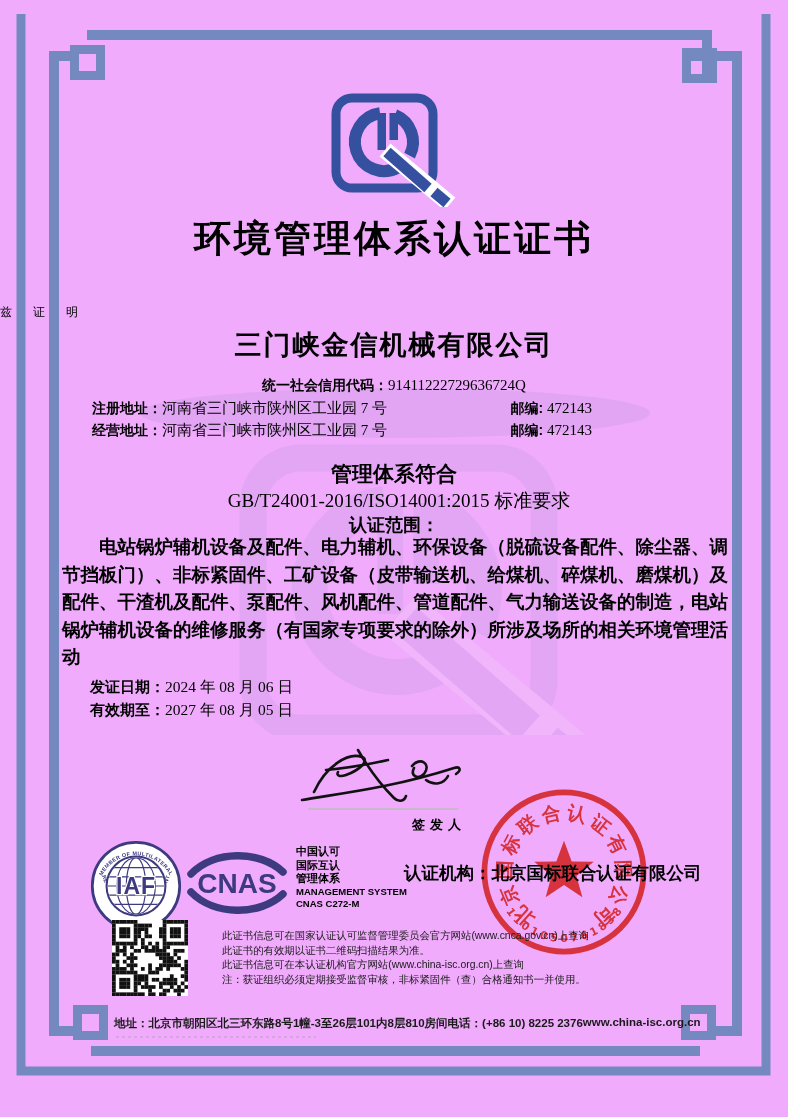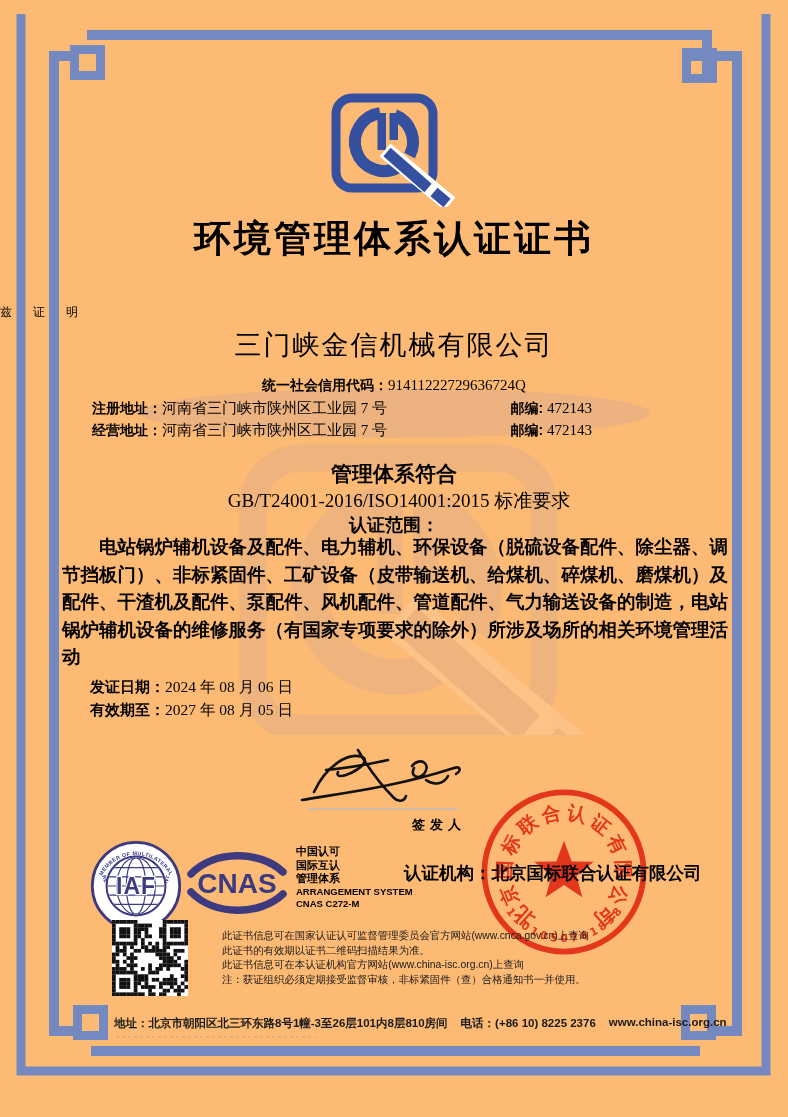--- a/index.html
+++ b/index.html
@@ -1,25 +1,25 @@
 <!DOCTYPE html>
 <html lang="zh" style="--frame: #7589c1; --logo: #35509e; --stamp: #e23b2e; --accr: #3d3a80;"><head>
 <meta charset="utf-8">
 <style>
   *{margin:0;padding:0;box-sizing:border-box}
   html,body{background:#fff}
-  .page{position:relative;width:788px;height:1117px;background:#fdba74;overflow:hidden;
+  .page{position:relative;width:788px;height:1117px;background:#f0abfc;overflow:hidden;
         font-family:"Liberation Serif",serif;color:#000}
   .abs{position:absolute}
   svg{display:block}
   
   .title{left:0;right:0;top:214px;text-align:center;font-size:37px;font-weight:bold;letter-spacing:3px}
   .certno{left:0;right:0;top:280px;text-align:center;font-size:17px}
   .certify{left:0;right:0;top:304px;text-align:left;font-size:12px;font-weight:normal;letter-spacing:9px}
-  .company{left:0;right:0;top:327px;text-align:center;font-size:27px;font-weight:normal;letter-spacing:2px}
+  .company{left:0;right:0;top:327px;text-align:center;font-size:27px;font-weight:bold;letter-spacing:2px}
   .credit{left:0;right:0;top:377px;text-align:center;font-size:15px}
   .credit .lbl{font-family:"Liberation Sans",sans-serif;font-weight:bold;font-size:14px}
   .addr-row{left:92px;width:500px;display:flex;font-size:15px;line-height:20px;white-space:nowrap}
   .addr-row .lbl,.zip .lbl{font-family:"Liberation Sans",sans-serif;font-weight:bold;font-size:14px}
   .addr-row .zip{margin-left:auto}
   .conform{left:0;right:0;top:460px;text-align:center;font-size:21px;font-weight:bold;
            font-family:"Liberation Sans",sans-serif}
   .standard{left:10px;right:0;top:488px;text-align:center;font-size:19px}
   .scope-label{left:0;right:0;top:513px;text-align:center;font-size:18px;font-weight:bold;
            font-family:"Liberation Sans",sans-serif}
@@ -31,21 +31,21 @@
              letter-spacing:5px;font-family:"Liberation Sans",sans-serif}
   .cnas-note{left:296px;top:845px;font-family:"Liberation Sans",sans-serif;font-weight:bold;
              font-size:11px;line-height:13.5px;white-space:nowrap}
   .cnas-note .en{font-size:9.5px;line-height:12.5px}
   .issuer-line{left:404px;top:861px;font-size:17.5px;font-weight:bold;white-space:nowrap;
              font-family:"Liberation Sans",sans-serif}
   .notes{left:222px;top:929px;font-family:"Liberation Sans",sans-serif;font-size:10.4px;
          line-height:14.6px;font-weight:500;color:#1a1a1a;white-space:nowrap}
   .footer{left:114px;top:1016px;font-family:"Liberation Sans",sans-serif;font-weight:bold;
           font-size:11.5px;white-space:nowrap;display:flex;color:#1a1a1a}
-  .footer .gap{margin-left:13px}
+  .footer .gap{}
   .artifact{left:116px;top:1036px;width:200px;height:2px;opacity:.3;
             background:repeating-linear-gradient(90deg,#999 0 3px,transparent 3px 6px)}
   
   .stamp-char{font-size:20px;font-weight:bold;fill:var(--stamp);font-family:"Liberation Serif",serif}
   .stamp-num{font-size:11.5px;font-weight:bold;fill:var(--stamp);font-family:"DejaVu Sans",sans-serif}
   .iaf-ring{font-size:5.9px;font-weight:bold;letter-spacing:.4px;fill:var(--accr);
             font-family:"Liberation Sans",sans-serif}
   .iaf-big{font-size:25px;font-weight:bold;letter-spacing:1px;fill:var(--accr);stroke:#fff;
            stroke-width:2.5px;paint-order:stroke;font-family:"Liberation Sans",sans-serif}
   .cnas-big{font-size:28px;font-weight:bold;fill:var(--accr);font-family:"Liberation Sans",sans-serif}
@@ -163,21 +163,21 @@
   <svg class="abs" style="left:186px;top:850px;color:var(--accr)" width="102" height="66" viewBox="0 0 102 66">
     <path d="M5,24 C28,0 74,0 97,22" fill="none" stroke="currentColor" stroke-width="7.5" stroke-linecap="round"></path>
     <path d="M5,42 C28,66 74,66 97,44" fill="none" stroke="currentColor" stroke-width="7.5" stroke-linecap="round"></path>
     <text class="cnas-big" x="51" y="43" text-anchor="middle">CNAS</text>
   </svg>
 
   <div class="abs cnas-note">
     <div>中国认可</div>
     <div>国际互认</div>
     <div>管理体系</div>
-    <div class="en">ARRANGEMENT SYSTEM</div>
+    <div class="en">MANAGEMENT SYSTEM</div>
     <div class="en">CNAS C272-M</div>
   </div>
 
   <div class="abs issuer-line"><span>认证机构：</span><span>北京国标联合认证有限公司</span></div>
 
   <svg class="abs stamp-svg" style="left:474px;top:782px" width="180" height="180" viewBox="0 0 190 190">
     <circle cx="95" cy="95" r="84" fill="none" stroke="var(--stamp)" stroke-width="6"></circle>
     <polygon points="95,62 103.1,83.9 126.4,84.3 108.1,99.3 114.4,121.7 95,108.8 75.6,121.7 81.9,99.3 63.6,84.3 86.9,83.9" fill="var(--stamp)"></polygon>
     <g id="stamp-ring">
         <text x="57.52868604390393" y="136.61611022673407" transform="rotate(-138 57.52868604390393 136.61611022673407)" text-anchor="middle" class="stamp-char">北</text>

